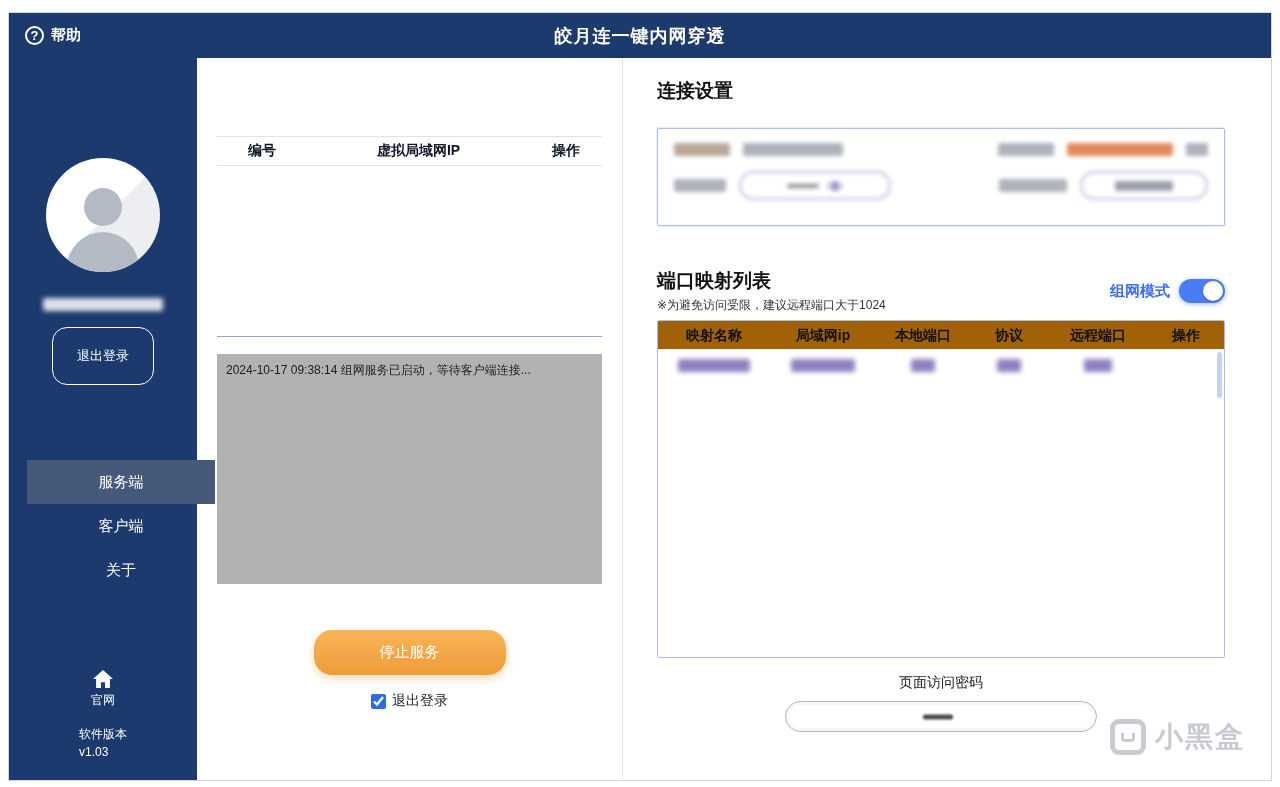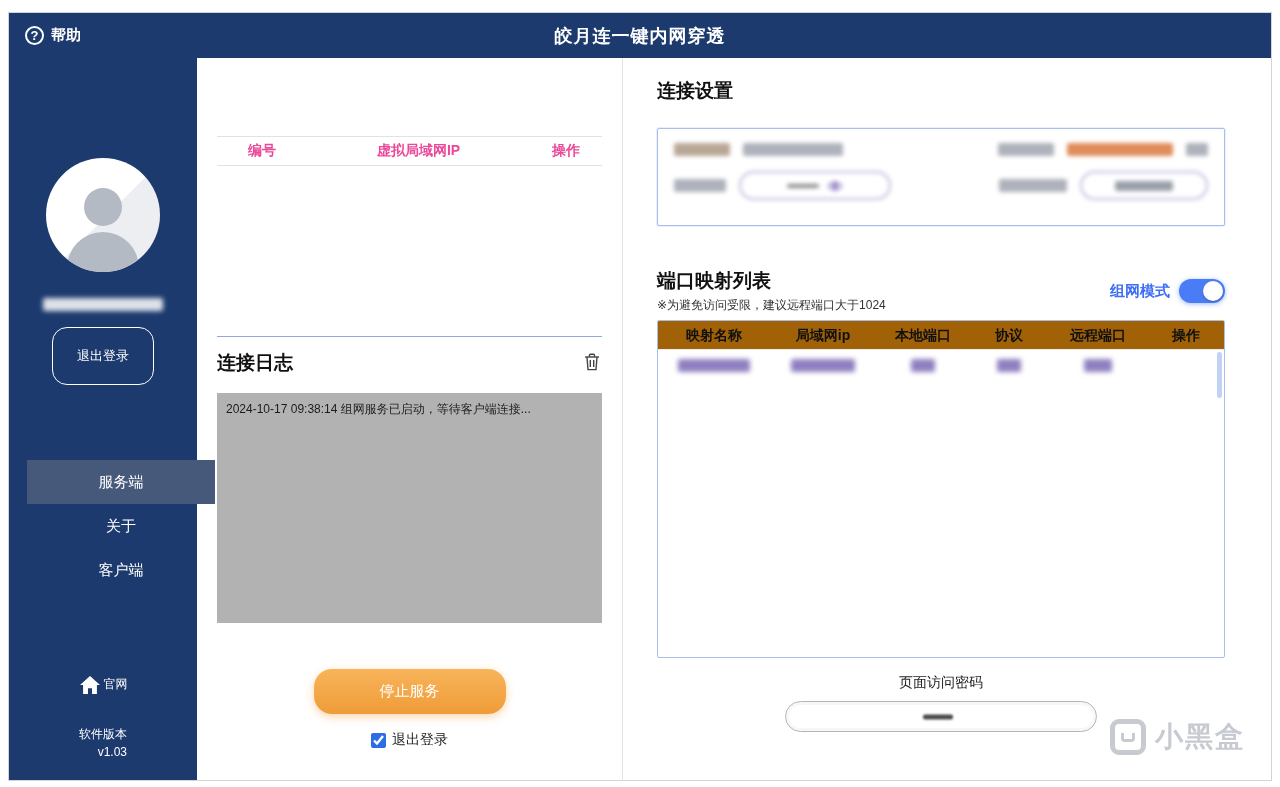--- a/index.html
+++ b/index.html
@@ -29,31 +29,31 @@
                        border-radius:36px 36px 0 0; background:#b3bac4; }
   .username-redact { margin-top:26px; width:120px; height:13px; border-radius:2px;
                      background:rgba(255,255,255,.85); filter:blur(2.5px); }
   .logout-btn { margin-top:16px; padding:19px 24px; border:1px solid #fff; border-radius:15px;
                 background:transparent; color:#fff; font-size:13px; cursor:pointer; font-family:inherit; }
   .nav { margin-top:75px; width:100%;margin-left:36px; }
   .menu-item { height:44px; display:flex; align-items:center; justify-content:center;
                font-size:15px; color:#fff; cursor:pointer; }
   .menu-item.active { background:#47597b; }
   .sidebar-bottom { margin-top:auto; display:flex; flex-direction:column; align-items:center; width:100%; }
-  .website { display:flex; flex-direction:row; align-items:center; gap:3px; font-size:12px; cursor:pointer; }
-  .version { margin-top:30px; margin-bottom:18px; text-align:right; font-size:12px; line-height:1.55; }
+  .website { display:flex; flex-direction:column; align-items:center; gap:3px; font-size:12px; cursor:pointer; }
+  .version { margin-top:16px; margin-bottom:18px; text-align:left; font-size:12px; line-height:1.55; }
 
   
   .middle { width:426px; border-right:1px solid #e4e4e4; padding:20px 20px 0; display:flex; flex-direction:column; }
   .section-title { font-size:19px; font-weight:bold; color:#111; }
 
   .dev-table { margin-top:58px; }
   .dev-head { display:grid; grid-template-columns:90px 1fr 72px; height:30px; align-items:center;
               border-top:1px solid #e2e2e2; border-bottom:1px solid #e2e2e2;
-              font-size:14px; font-weight:bold; text-align:center; color:#ec4899; }
+              font-size:14px; font-weight:bold; text-align:center; color:#0f172a; }
   .dev-body { height:170px; }
   .divider { border:none; border-top:1px solid #93a9d8; }
 
   .log-head { margin-top:13px; display:flex; justify-content:space-between; align-items:center; }
   .icon-btn { background:none; border:none; cursor:pointer; padding:2px; }
   .log-area { margin-top:17px; height:230px; background:#b2b2b2; padding:7px 9px;
               font-size:12px; color:#1c1c1c; overflow:hidden; line-height:1.5; }
 
   .stop-btn { margin:46px auto 0; display:block; width:192px; height:45px; border:none; border-radius:18px;
               background:linear-gradient(180deg,#f8b45a,#ef9c38); color:#fff; font-size:15px; cursor:pointer;
@@ -134,24 +134,24 @@
         <div class="shoulders"></div>
       </div>
       <div class="username-redact"></div>
       <button class="logout-btn">退出登录</button>
 
       <nav class="nav">
         <div class="menu-item active">
           <span>服务端</span>
         </div>
         <div class="menu-item">
+          <span>客户端</span>
+        </div>
+        <div class="menu-item">
           <span>关于</span>
-        </div>
-        <div class="menu-item">
-          <span>客户端</span>
         </div>
       </nav>
 
       <div class="sidebar-bottom">
         <div class="website">
           <svg width="22" height="20" viewBox="0 0 24 22" fill="#fff">
             <path d="M12 1 L23 11 h-3.4 v10 h-5.4 v-6.4 h-4.4 V21 H4.4 V11 H1 Z"></path>
           </svg>
           <span>官网</span>
         </div>
@@ -168,31 +168,20 @@
         <div class="dev-head">
           <span>编号</span>
           <span>虚拟局域网IP</span>
           <span>操作</span>
         </div>
         <div class="dev-body"></div>
       </div>
 
       <hr class="divider">
 
-      <div class="log-head">
-        <h2 class="section-title">连接日志</h2>
-        <button class="icon-btn">
-          <svg width="16" height="18" viewBox="0 0 16 18" fill="none" stroke="#444" stroke-width="1.4">
-            <path d="M1 4h14"></path>
-            <path d="M5.5 4V2.3a1 1 0 0 1 1-1h3a1 1 0 0 1 1 1V4"></path>
-            <path d="M3 4l1 12.6h8L13 4"></path>
-            <path d="M6.3 7v7M9.7 7v7"></path>
-          </svg>
-        </button>
-      </div>
 
       <div class="log-area">
         <div>2024-10-17 09:38:14 组网服务已启动，等待客户端连接...</div>
       </div>
 
       <button class="stop-btn">停止服务</button>
 
       <label class="auto-row">
         <input type="checkbox" checked="" style="">
         <span>退出登录</span>

